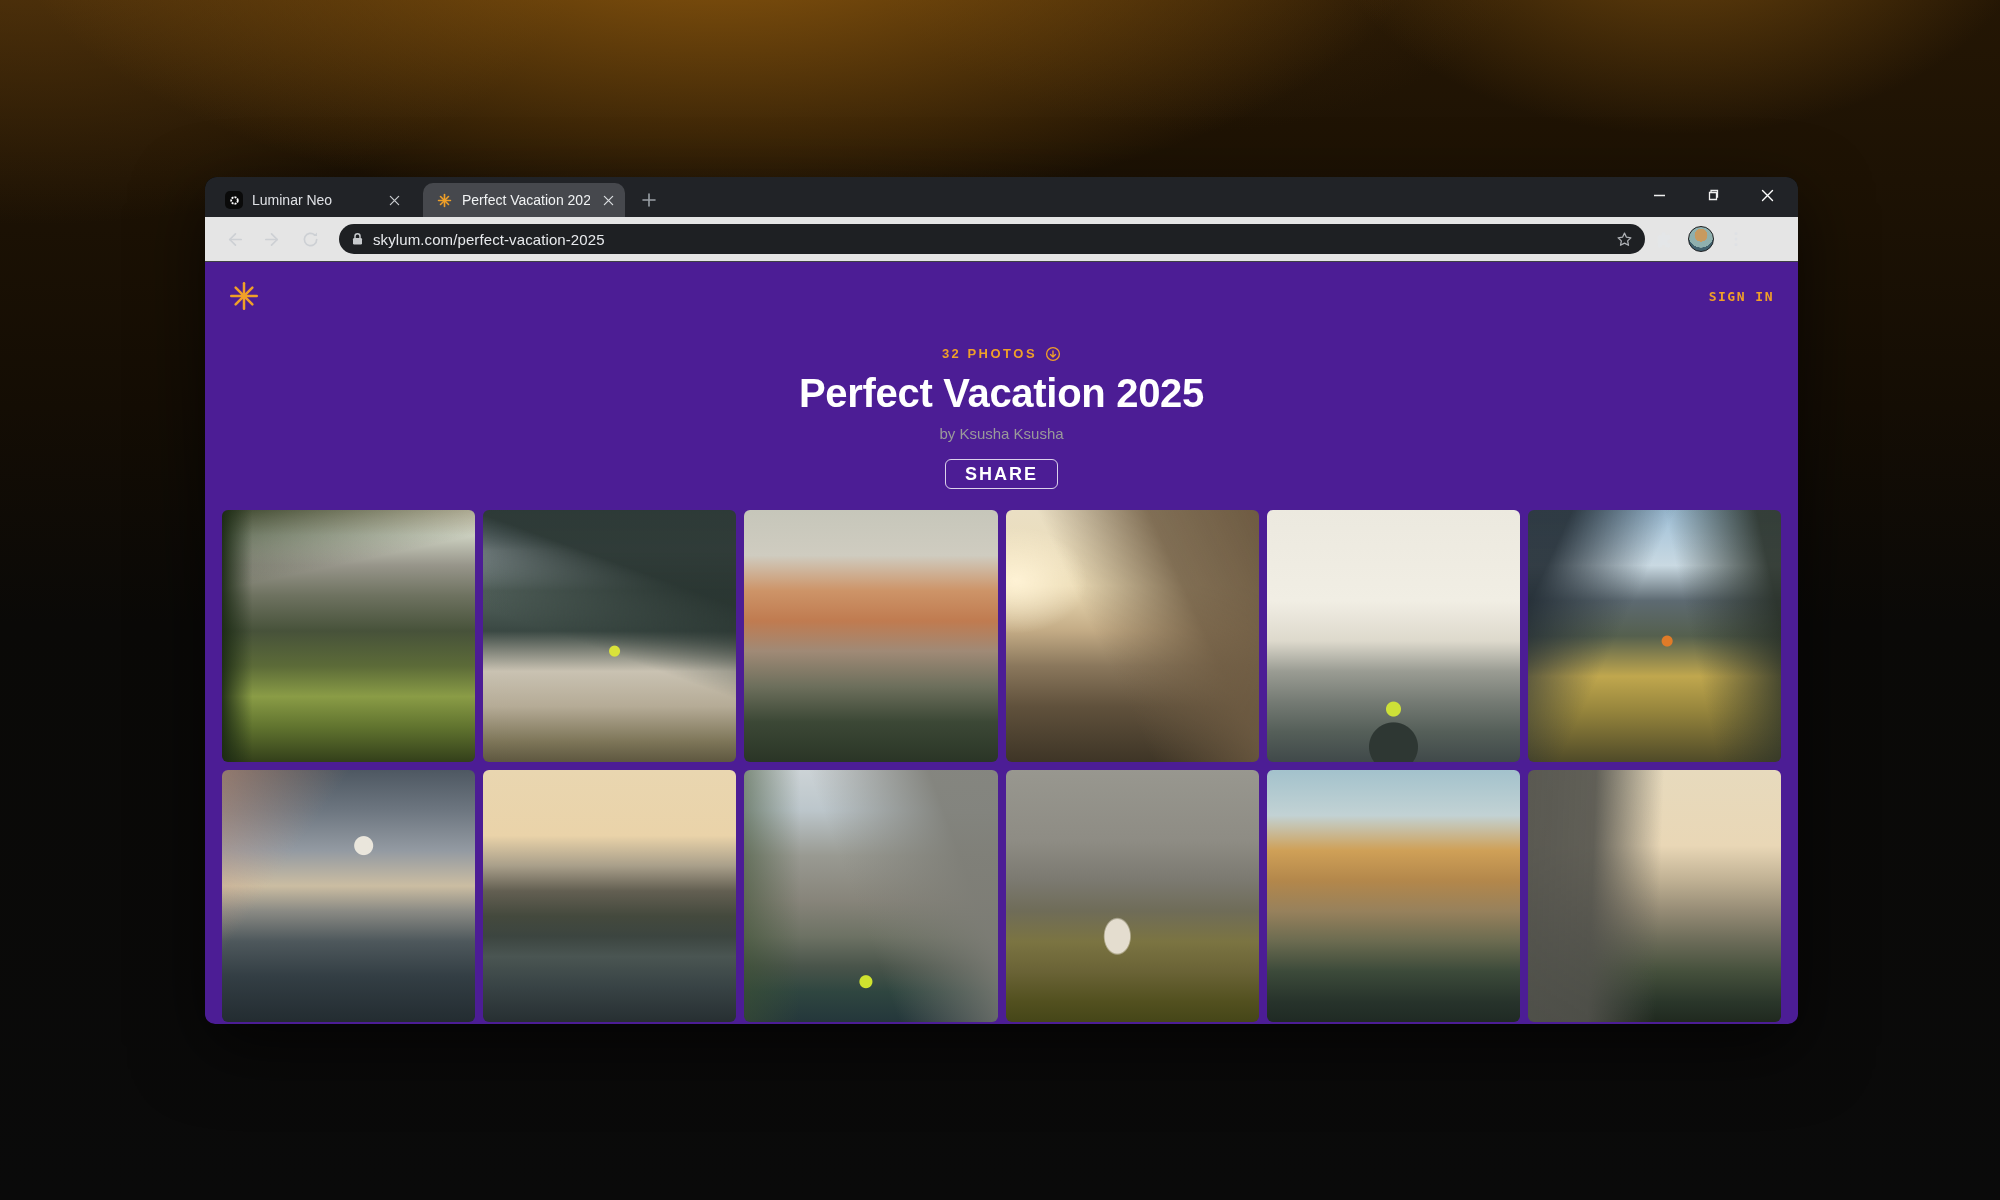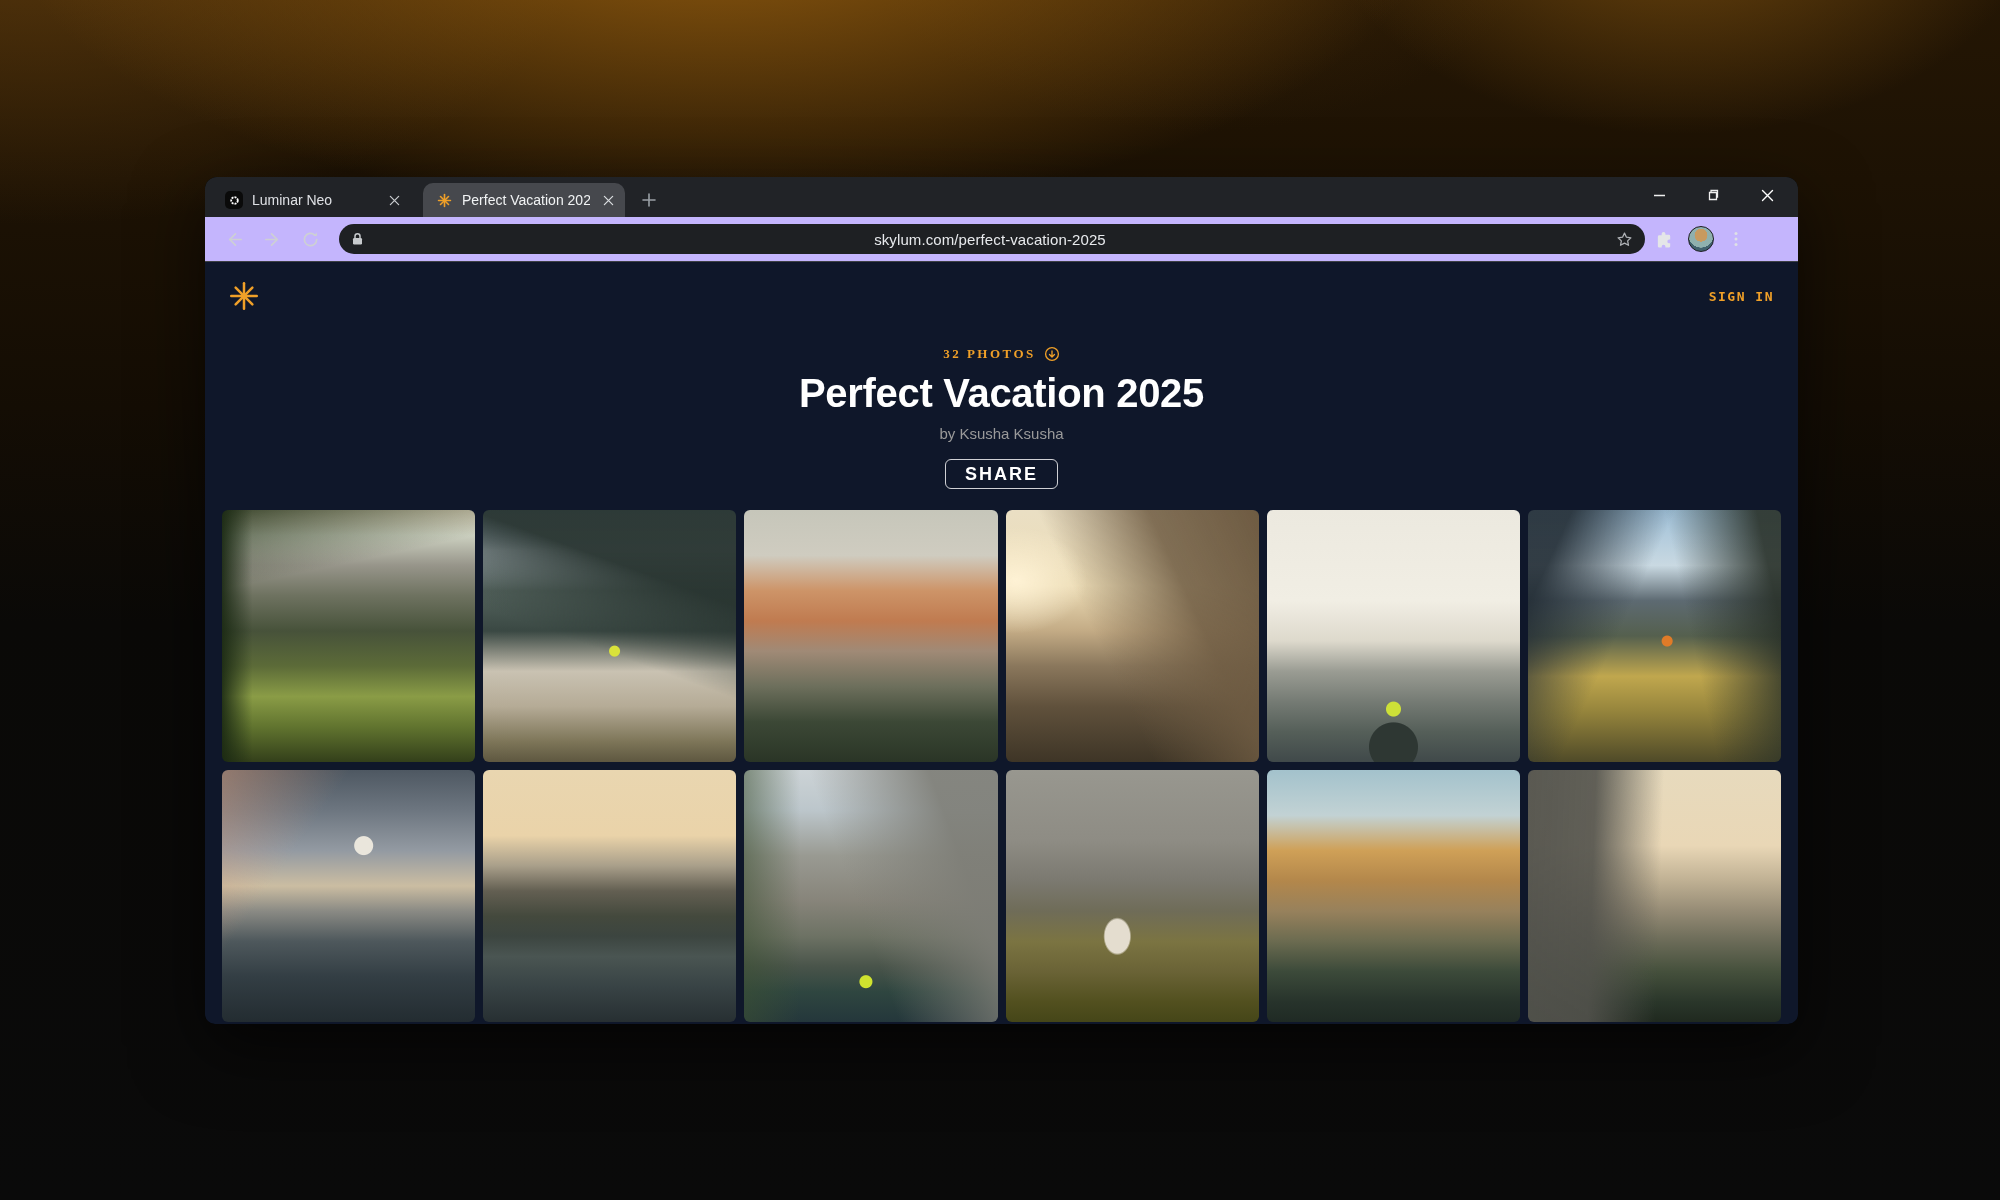--- a/index.html
+++ b/index.html
@@ -26,34 +26,34 @@
   .tab.active{width:202px;margin-left:12px;background:#46484d;border-radius:10px 10px 0 0;color:#f1f3f4;}
   .tab-label{font-size:14px;flex:1;white-space:nowrap;overflow:hidden;}
   .tab-close{width:18px;height:18px;border-radius:50%;display:flex;align-items:center;justify-content:center;flex:0 0 auto;}
   .tab-close svg{display:block;}
   .favicon{width:18px;height:18px;flex:0 0 auto;display:flex;align-items:center;justify-content:center;}
   .fav-neo{width:18px;height:18px;background:#0a0a0a;border-radius:5px;display:flex;align-items:center;justify-content:center;}
   .newtab{width:28px;height:28px;margin:0 0 3px 10px;display:flex;align-items:center;justify-content:center;flex:0 0 auto;}
   .win-controls{position:absolute;right:4px;top:0;display:flex;height:36px;}
   .win-btn{width:54px;height:36px;display:flex;align-items:center;justify-content:center;}
   
-  .toolbar{height:45px;background:#c4b5fd;border-bottom:1px solid #3e4145;display:flex;align-items:center;padding:0 12px;box-sizing:border-box;flex:0 0 auto;text-align:center;}
+  .toolbar{height:45px;background:#e5e5e5;border-bottom:1px solid #3e4145;display:flex;align-items:center;padding:0 12px;box-sizing:border-box;flex:0 0 auto;}
   .nav-btn{width:34px;height:34px;border-radius:50%;display:flex;align-items:center;justify-content:center;flex:0 0 auto;margin-right:4px;}
   .omnibox{height:30px;flex:0 0 auto;width:1306px;margin-left:8px;background:#1e2023;border-radius:15px;display:flex;align-items:center;padding:0 12px;box-sizing:border-box;gap:9px;}
   .omnibox .url{flex:1;color:#e8eaed;font-size:15px;letter-spacing:.1px;white-space:nowrap;overflow:hidden;}
   .tool-right{display:flex;align-items:center;margin-left:10px;gap:14px;}
   .avatar{width:26px;height:26px;border-radius:50%;
     background:radial-gradient(circle at 50% 34%, #c89a5f 0 32%, #8fb0ae 33% 62%, #41616e 63% 100%);
     border:1px solid #1c1d1f;box-sizing:border-box;}
   
-  .page{flex:1;background:#0f172a;position:relative;overflow:hidden;}
+  .page{flex:1;background:#4c1d95;position:relative;overflow:hidden;}
   .page-header{display:flex;justify-content:space-between;align-items:center;height:44px;padding:12px 24px 0;box-sizing:content-box;}
   .signin{font-family:"DejaVu Sans Mono",monospace;font-size:13px;letter-spacing:1.5px;color:#F0A028;font-weight:bold;}
   .gallery-head{text-align:center;margin-top:26px;}
-  .count-row{display:inline-flex;align-items:center;gap:8px;font-family:Liberation Serif, serif;font-size:13px;letter-spacing:2.5px;color:#F0A028;font-weight:bold;}
+  .count-row{display:inline-flex;align-items:center;gap:8px;font-family:Liberation Sans, sans-serif;font-size:13px;letter-spacing:2.5px;color:#F0A028;font-weight:bold;}
   .gallery-title{margin:9px 0 0;color:#fff;font-size:40px;font-weight:bold;letter-spacing:-.3px;}
   .byline{margin-top:9px;color:#9a9a9a;font-size:15px;}
   .share-btn{margin-top:17px;display:inline-flex;align-items:center;justify-content:center;height:30px;padding:0 19px;border:1px solid rgba(255,255,255,.8);border-radius:6px;background:transparent;color:#fff;font-size:18px;font-weight:bold;letter-spacing:2px;font-family:"Liberation Sans",sans-serif;}
   .grid{margin:21px 17px 0;display:grid;grid-template-columns:repeat(6,1fr);gap:8px;}
   .photo{height:252px;border-radius:6px;background:#222;}
   svg{display:block;}
 </style>
 </head>
 <body>
 

